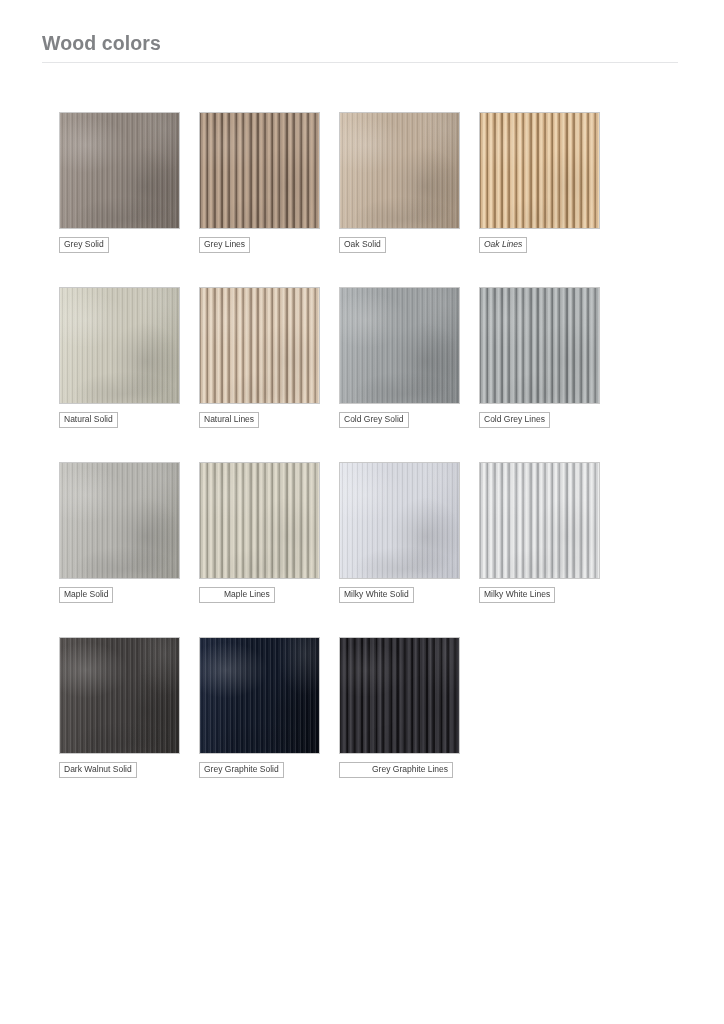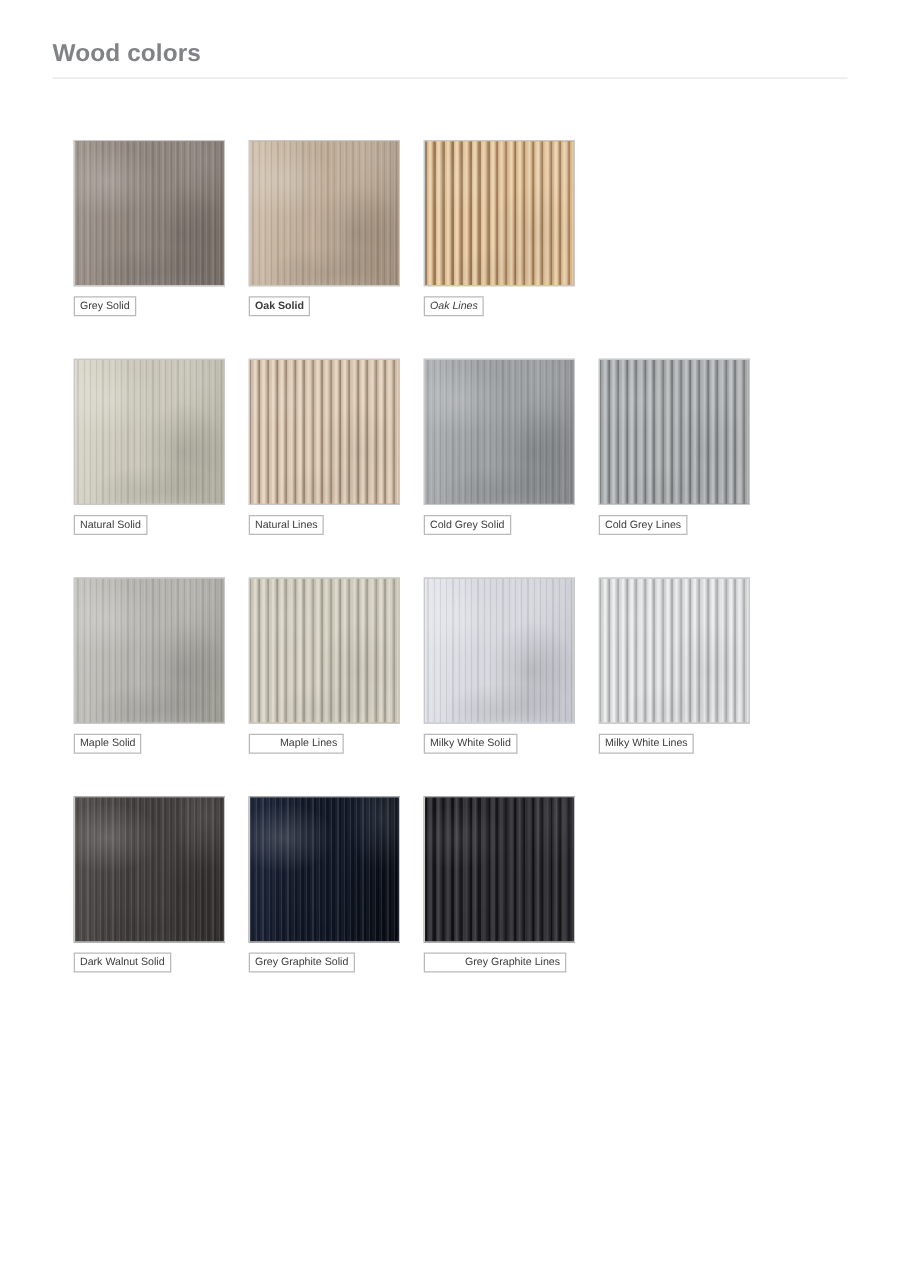--- a/index.html
+++ b/index.html
@@ -134,25 +134,31 @@
     <div class="title-rule" style="background: rgb(228, 229, 231);"></div>
   </div>
 
   <div class="grid">
       <div class="grid-row">
         <div class="cell"><div class="swatch" style="background-color: rgb(141, 131, 123); border-color: rgb(201, 201, 201);">
             <div class="tex" style="background: linear-gradient(100deg, rgb(161, 151, 143) 0%, rgb(141, 131, 123) 38%, rgb(141, 131, 123) 62%, rgb(111, 102, 95) 100%);"></div>
             <div class="grain"></div>
             <div class="blotch"></div>
           </div><span class="label" style="border-color: rgb(185, 185, 185); color: rgb(59, 59, 59);">Grey Solid</span></div>
+        <div class="cell"><div class="swatch" style="background-color: rgb(160, 139, 121); border-color: rgb(201, 201, 201);">
+            <div class="tex" style="background: linear-gradient(100deg, rgb(192, 168, 146) 0%, rgb(160, 139, 121) 38%, rgb(160, 139, 121) 62%, rgb(109, 90, 75) 100%);"></div>
+            <div class="slats" style="background-image: repeating-linear-gradient(90deg, rgb(109, 90, 75) 0px, rgb(109, 90, 75) 1.2px, rgb(160, 139, 121) 1.2px, rgb(192, 168, 146) 3.4px, rgb(192, 168, 146) 4.6px, rgb(160, 139, 121) 5.8px, rgb(109, 90, 75) 7.2px);"></div>
+            <div class="grain" style="opacity: 0.35;"></div>
+            <div class="blotch" style="opacity: 0.45;"></div>
+          </div><span class="label" style="border-color: rgb(185, 185, 185); color: rgb(59, 59, 59);">Grey Lines</span></div>
         <div class="cell"><div class="swatch" style="background-color: rgb(189, 171, 151); border-color: rgb(201, 201, 201);">
             <div class="tex" style="background: linear-gradient(100deg, rgb(211, 195, 176) 0%, rgb(189, 171, 151) 38%, rgb(189, 171, 151) 62%, rgb(156, 138, 119) 100%);"></div>
             <div class="grain"></div>
             <div class="blotch"></div>
-          </div><span class="label" style="border-color: rgb(185, 185, 185); color: rgb(59, 59, 59); font-weight: bold;">Oak Solid</span></div>
+          </div><span class="label" style="border-color: rgb(185, 185, 185); color: rgb(59, 59, 59);">Oak Solid</span></div>
         <div class="cell"><div class="swatch" style="background-color: rgb(211, 177, 137); border-color: rgb(201, 201, 201);">
             <div class="tex" style="background: linear-gradient(100deg, rgb(236, 211, 176) 0%, rgb(211, 177, 137) 38%, rgb(211, 177, 137) 62%, rgb(157, 124, 86) 100%);"></div>
             <div class="slats" style="background-image: repeating-linear-gradient(90deg, rgb(157, 124, 86) 0px, rgb(157, 124, 86) 1.2px, rgb(211, 177, 137) 1.2px, rgb(236, 211, 176) 3.4px, rgb(236, 211, 176) 4.6px, rgb(211, 177, 137) 5.8px, rgb(157, 124, 86) 7.2px);"></div>
             <div class="grain" style="opacity: 0.35;"></div>
             <div class="blotch" style="opacity: 0.45;"></div>
           </div><span class="label" style="border-color: rgb(185, 185, 185); color: rgb(59, 59, 59); font-style: italic;">Oak Lines</span></div>
       </div>
       <div class="grid-row">
         <div class="cell"><div class="swatch" style="background-color: rgb(201, 198, 184); border-color: rgb(201, 201, 201);">
             <div class="tex" style="background: linear-gradient(100deg, rgb(220, 218, 205) 0%, rgb(201, 198, 184) 38%, rgb(201, 198, 184) 62%, rgb(172, 170, 156) 100%);"></div>

